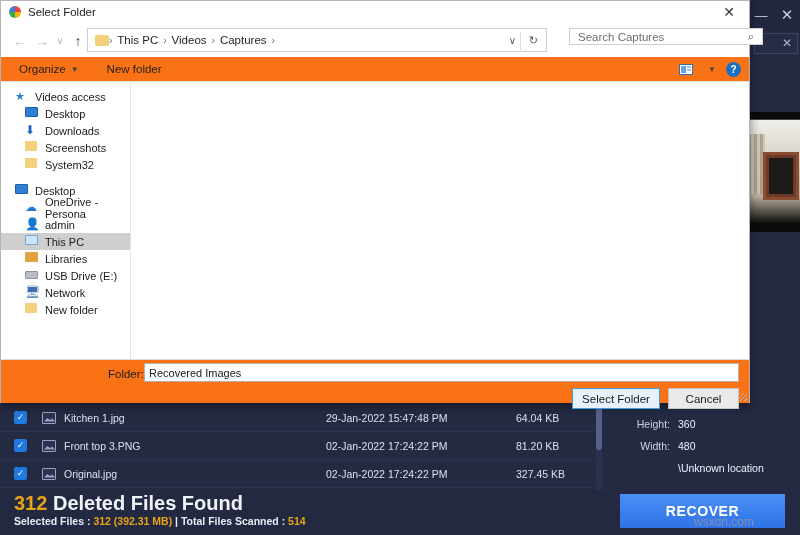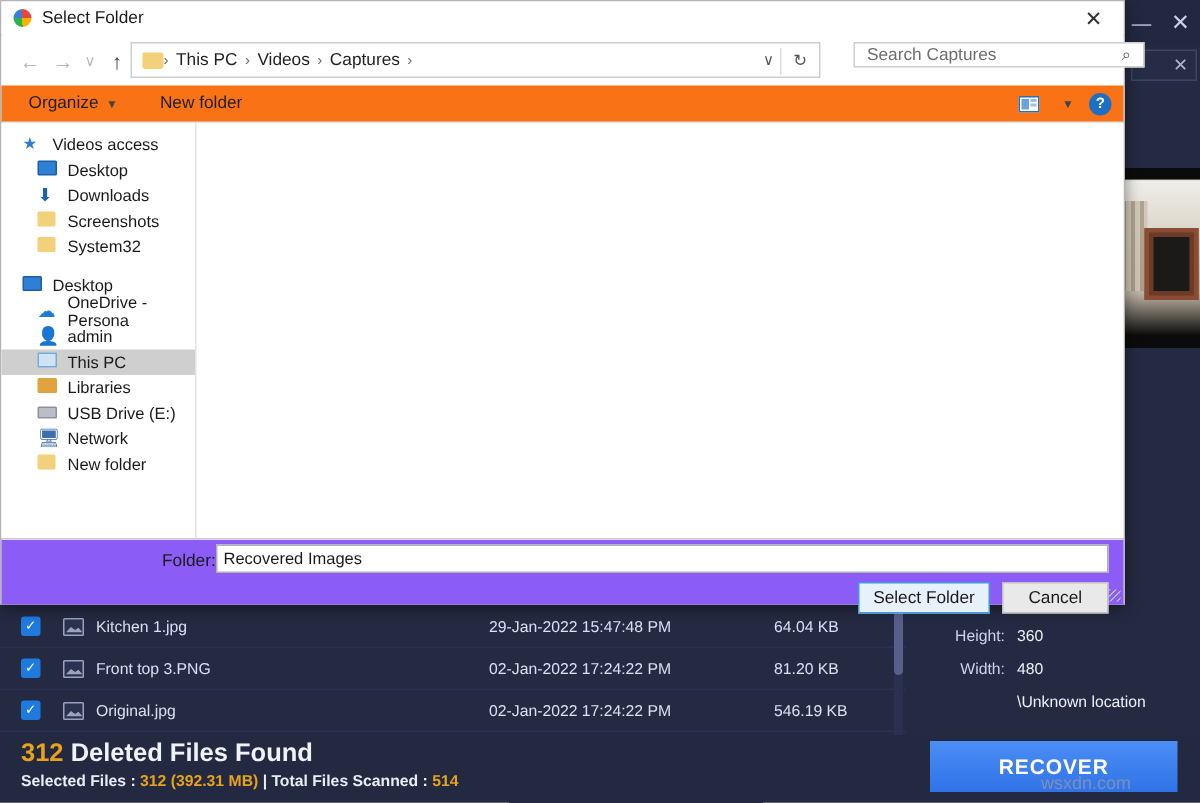--- a/index.html
+++ b/index.html
@@ -55,21 +55,21 @@
   .fileicon::after { content:""; position:absolute; left:1px; bottom:1px; width:11px; height:5px;
               background:#9aa3bd; clip-path:polygon(0 100%,30% 30%,55% 70%,75% 40%,100% 100%); }
   .fname { position:absolute; left:64px; }
   .fdate { position:absolute; left:326px; }
   .fsize { position:absolute; left:472px;padding-left:44px; }
 
   .scrollbar { position:absolute; left:596px; top:404px; width:6px; height:86px; background:#2a3050; }
   .scrollthumb2 { position:absolute; left:596px; top:404px; width:6px; height:46px; background:#57608a; border-radius:3px; }
 
   .statusbar { position:absolute; left:0; top:490px; width:800px; height:45px; background:#232941; }
-  .stat-title { position:absolute; left:14px; top:492px; font-size:17px; font-weight:bold; color:#f0f2f8; }
+  .stat-title { position:absolute; left:14px; top:492px; font-size:20px; font-weight:bold; color:#f0f2f8; }
   .stat-title .num { color:#e8a317; }
   .stat-sub { position:absolute; left:14px; top:515px; font-size:10.5px; color:#e9ecf6; font-weight:bold;text-align:center;}
   .stat-sub .orange { color:#e8a317; }
   .recover-btn {
     position:absolute; left:620px; top:494px; width:165px; height:34px;
     background:linear-gradient(180deg,#4b8ef5 0%, #2f73e8 100%);
     color:#fff; font-size:14px; font-weight:bold; letter-spacing:.6px;
     display:flex; align-items:center; justify-content:center; border:none;
   }
   .watermark { position:absolute; left:694px; top:515px; font-size:12px; color:#8d94ab; opacity:.85; }
@@ -145,21 +145,21 @@
                  flex-direction:column; align-items:center; }
   .big-folder { width:56px; height:44px; margin-top:12px; position:relative; }
   .big-folder .back { position:absolute; left:0; top:4px; width:56px; height:40px;
                       background:#f2cd72; border-radius:2px 4px 3px 3px; }
   .big-folder .tab { position:absolute; left:0; top:0; width:24px; height:7px;
                      background:#f2cd72; border-radius:2px 3px 0 0; }
   .big-folder .front { position:absolute; left:2px; top:12px; width:52px; height:32px;
                        background:#f8dd96; border-radius:1px 1px 3px 3px; }
   .tile-label { margin-top:7px; font-size:10.5px; color:#1a1a1a; text-align:center; line-height:12px; }
 
-  .dlg-footer { position:absolute; left:0; top:358px; width:748px; height:44px; background:#8b5cf6;
+  .dlg-footer { position:absolute; left:0; top:358px; width:748px; height:44px; background:#f97316;
                 border-top:1px solid #dcdcdc; }
   .folder-label { position:absolute; left:107px; top:8px; font-size:11.5px; color:#1a1a1a; }
   .folder-input { position:absolute; left:143px; top:3px; width:595px; height:19px;
                   border:1px solid #b0b0b0; background:#fff; font-size:11px; color:#1a1a1a;
                   padding:0 4px; line-height:17px; font-family:"Liberation Sans", sans-serif; }
   .btn { position:absolute; top:28px; height:21px; font-size:11.5px; color:#1a1a1a;
          display:flex; align-items:center; justify-content:center; }
   .btn-select { left:571px; width:88px; background:#e6f1fb; border:1px solid #3f9ae0; }
   .btn-cancel { left:667px; width:71px; background:#e9e9e9; border:1px solid #c2c2c2; }
   .grip { position:absolute; right:2px; bottom:2px; width:8px; height:8px;
@@ -214,21 +214,21 @@
       <div class="fileicon"></div>
       <div class="fname">Front top 3.PNG</div>
       <div class="fdate">02-Jan-2022 17:24:22 PM</div>
       <div class="fsize">81.20 KB</div>
     </div>
     <div class="filerow">
       <div class="cbx">✓</div>
       <div class="fileicon"></div>
       <div class="fname">Original.jpg</div>
       <div class="fdate">02-Jan-2022 17:24:22 PM</div>
-      <div class="fsize">546.19 KB</div>
+      <div class="fsize">327.45 KB</div>
     </div>
   </div>
   <div class="scrollbar"></div>
   <div class="scrollthumb2"></div>
 
   <div class="statusbar"></div>
   <div class="stat-title">
     <span class="num">312</span><span> Deleted Files Found</span>
   </div>
   <div class="stat-sub">

